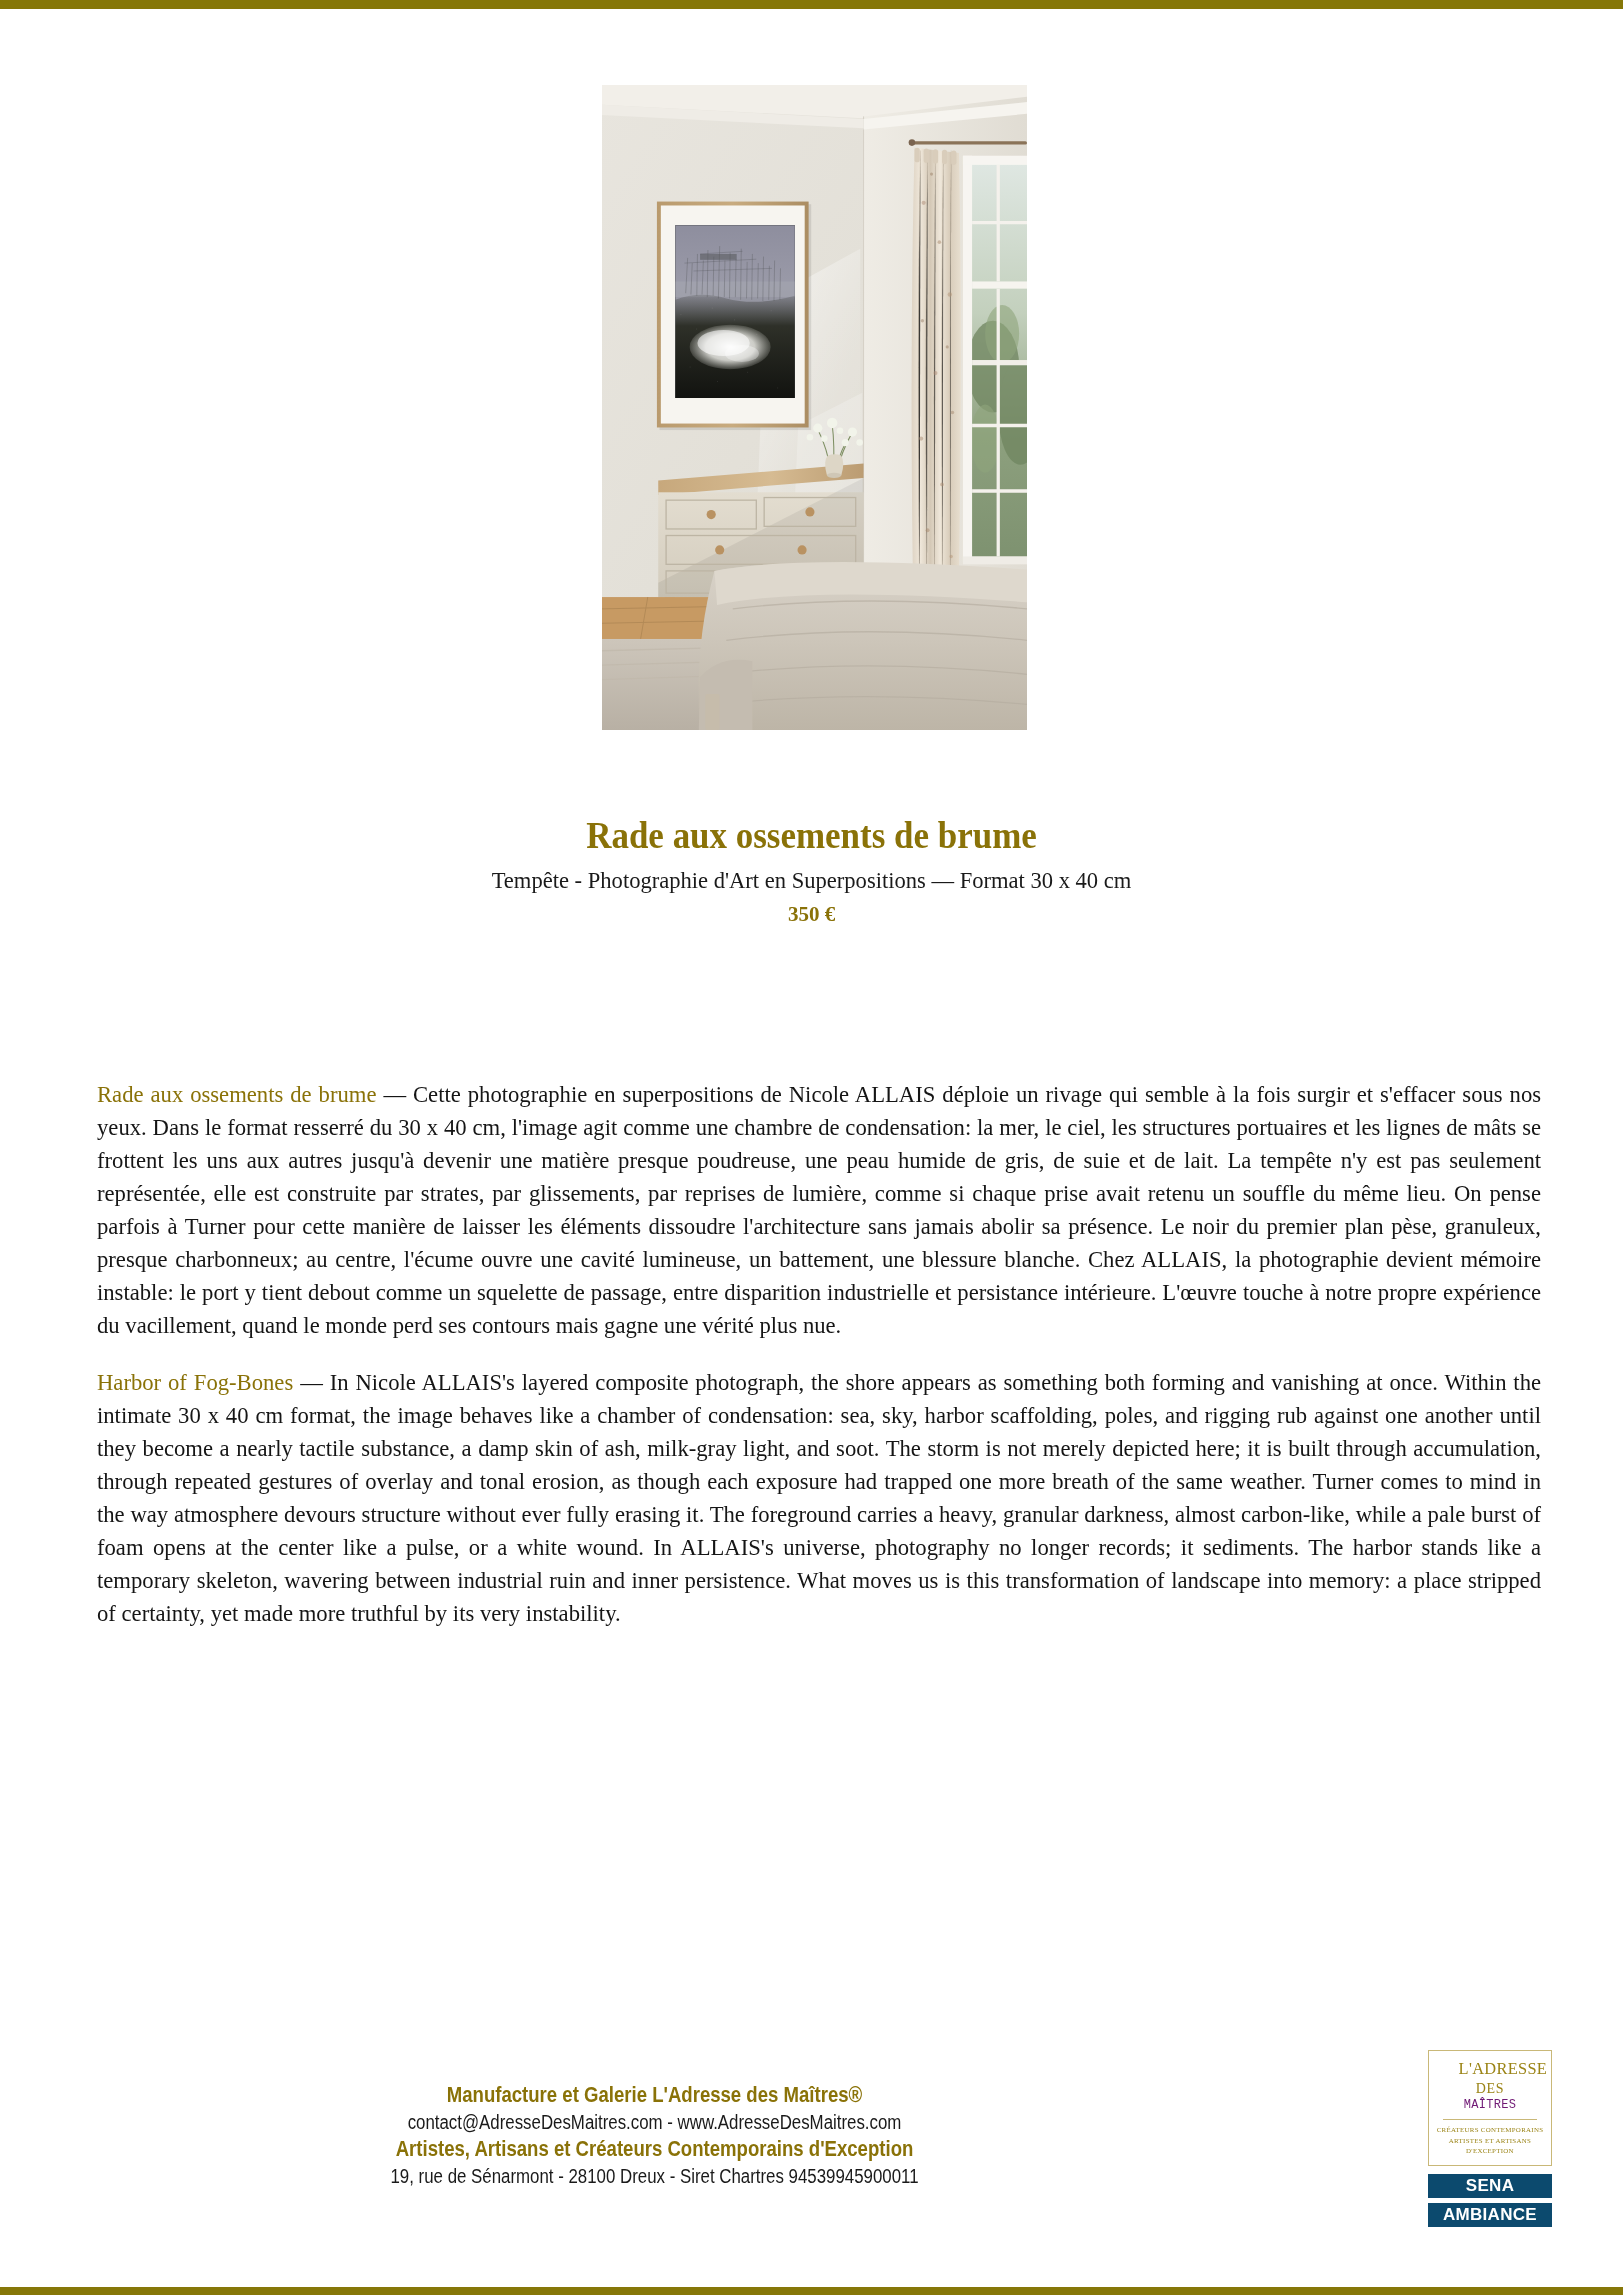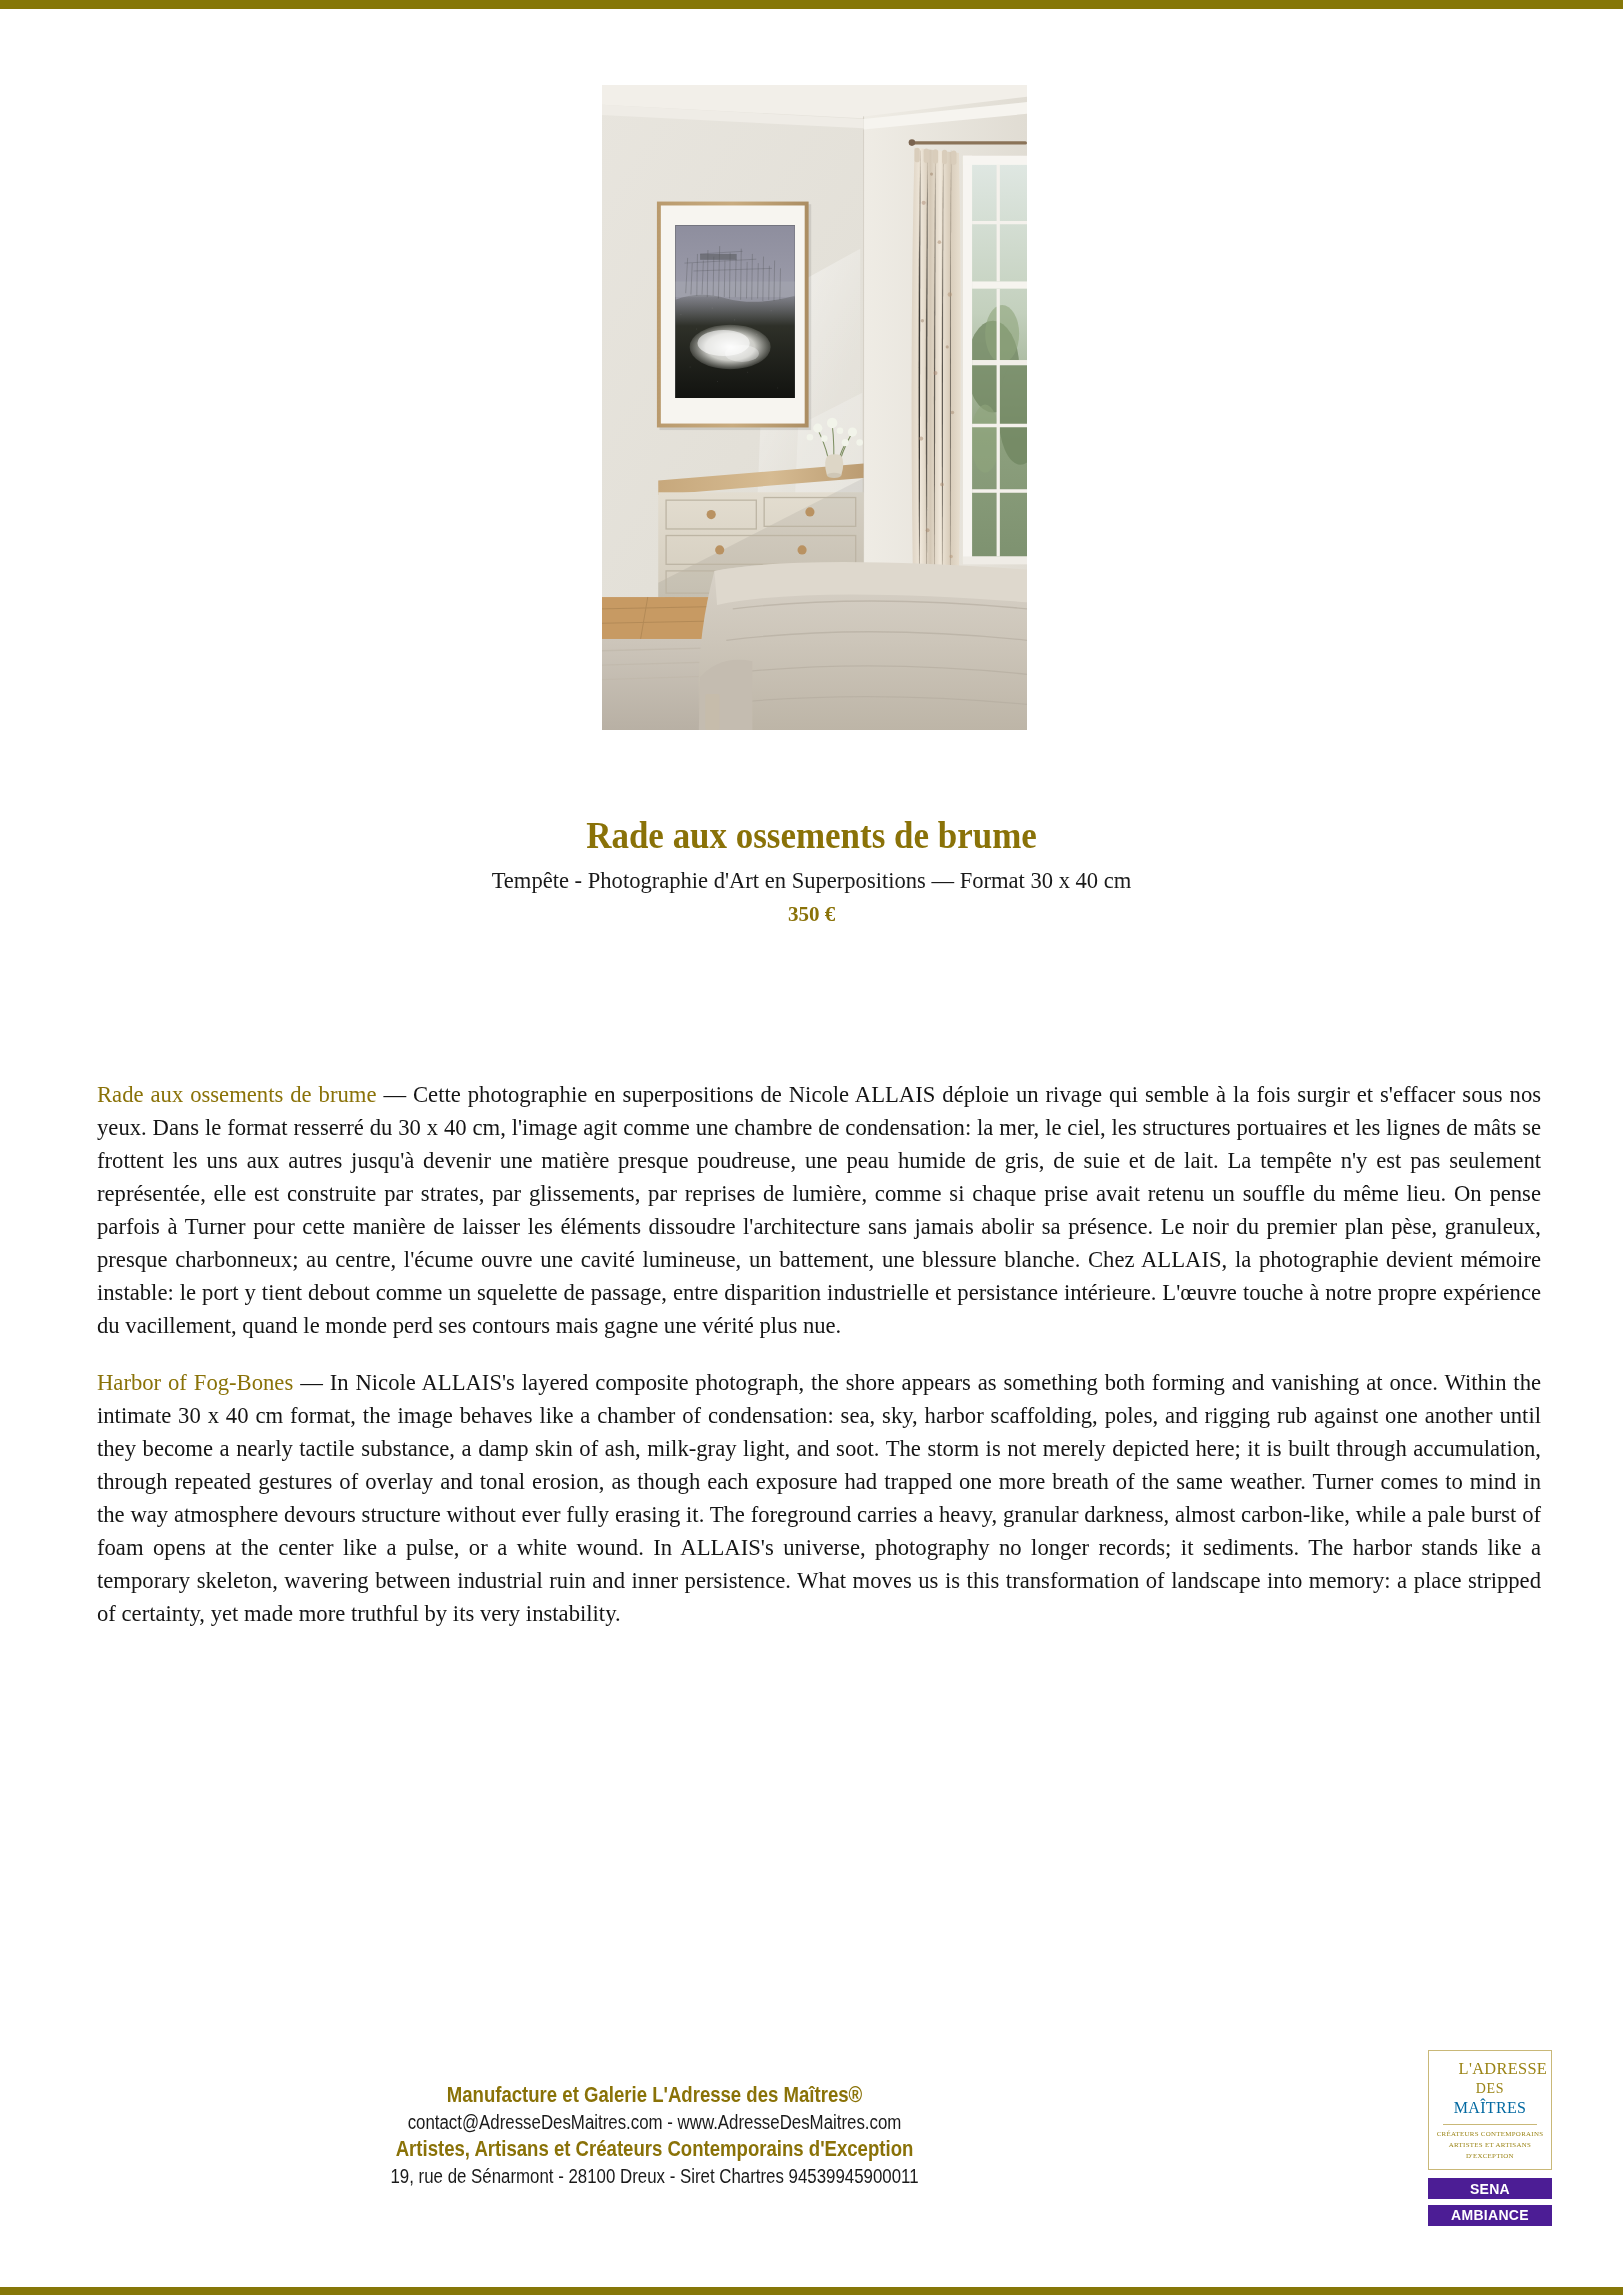--- a/index.html
+++ b/index.html
@@ -149,46 +149,46 @@
     text-align: right;
   }
   .logo-l2 {
     font-family: "Liberation Serif", serif;
     font-size: 14px;
     color: #9b8416;
     letter-spacing: 0.7px;
     line-height: 1.5;
   }
   .logo-l3 {
-    font-family: Liberation Serif, serif;
-    font-size: 16px;
-    color: #0369a1;
+    font-family: Liberation Mono, monospace;
+    font-size: 12px;
+    color: #701a75;
     letter-spacing: 0.3px;
     line-height: 1.15;
   }
   .logo-div {
     width: 82%;
     height: 0.7px;
     background: #c9b878;
     margin: 5.9px auto 5.2px auto;
   }
   .logo-sub {
     font-family: "Liberation Serif", serif;
     font-size: 6.9px;
     color: #9b8416;
     letter-spacing: 0.3px;
     line-height: 1.55;
   }
   .badge {
     margin-top: 7.9px;
-    background: #4c1d95;
+    background: #0c4a6e;
     color: #ffffff;
     font-family: "Liberation Sans", sans-serif;
     font-weight: bold;
-    font-size: 14px;
+    font-size: 17px;
     letter-spacing: 0.3px;
     text-align: center;
     padding: 3.3px 0 3.9px 0;
     line-height: 1;
   }
   .badge + .badge { margin-top: 5.2px; }
 
   
   .bottom-rule {
     position: absolute;

